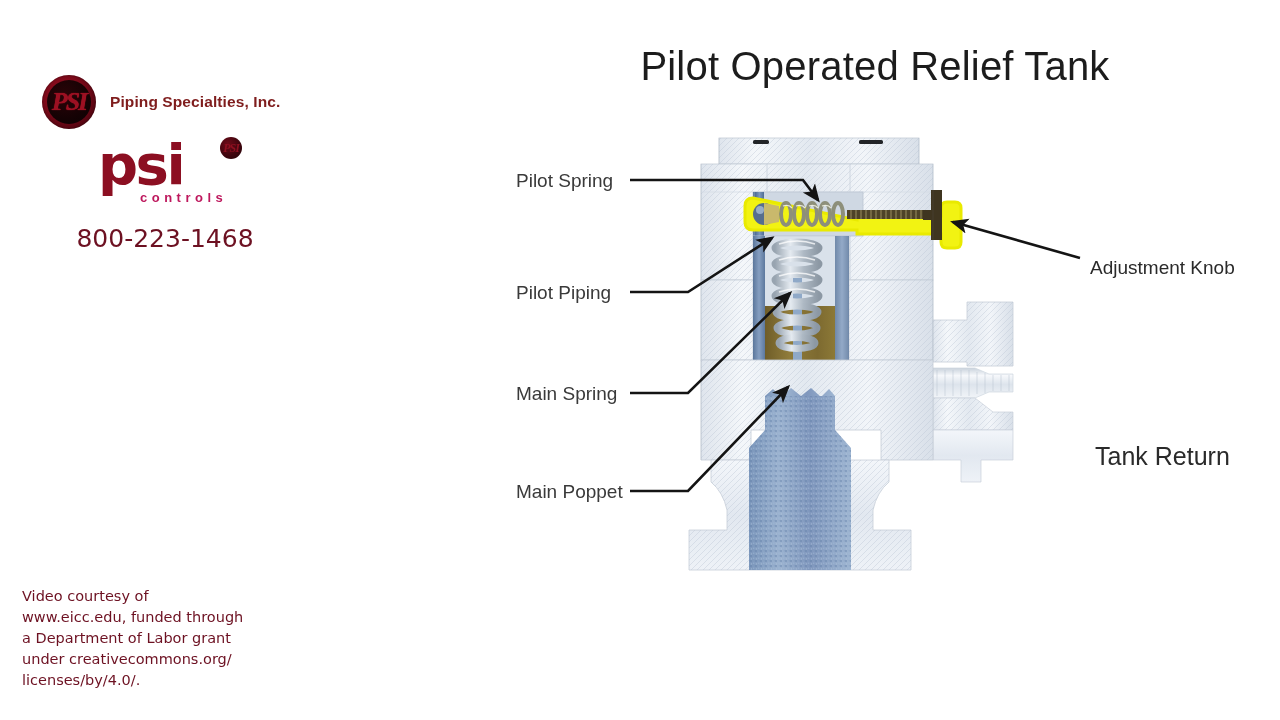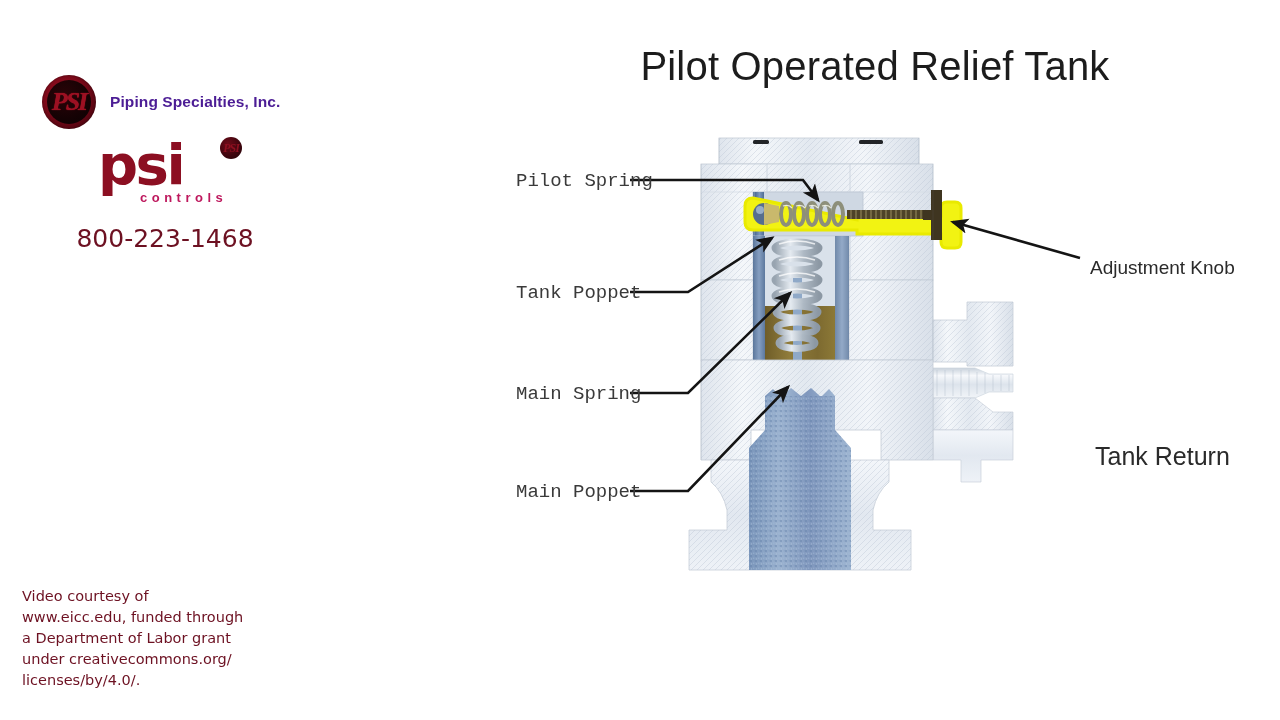--- a/index.html
+++ b/index.html
@@ -52,21 +52,21 @@
     font-style: italic;
     font-weight: bold;
     font-size: 26px;
     letter-spacing: -2px;
     color: #9c1022;
     text-shadow: 0 0 1px #c2182e;
   }
   #company-name {
     font-size: 15.5px;
     font-weight: bold;
-    color: #4c1d95;
+    color: #7f1d1d;
     white-space: nowrap;
     letter-spacing: .1px;
   }
 
   #controls-logo {
     position: absolute;
     left: 98px; top: 143px;
     width: 150px; height: 62px;
   }
   #controls-logo .psi-word {
@@ -166,21 +166,20 @@
     color: #2a2a2a;
     white-space: nowrap;
   }
 
   .left-label {
     position: absolute;
     font-size: 19px;
     color: #3a3a3a;
     white-space: nowrap;
     text-align: left;
-    font-family: Liberation Mono, monospace;
   }
   #lbl-pilot-spring { left: 46px;  top: 170px; }
   #lbl-pilot-poppet { left: 46px;  top: 282px; }
   #lbl-main-spring  { left: 46px;  top: 383px; }
   #lbl-main-poppet  { left: 46px;  top: 481px; }
 
   #leaders {
     position: absolute;
     left: 0; top: 0;
     width: 810px; height: 720px;
@@ -438,20 +437,20 @@
 
       <path d="M160,393 L218,393 L320,293" marker-end="url(#arw)"></path>
 
       <path d="M160,491 L218,491 L318,387" marker-end="url(#arw)"></path>
 
       <path d="M610,258 L483,222" marker-end="url(#arw)"></path>
     </g>
   </svg>
 
   <div class="left-label" id="lbl-pilot-spring">Pilot Spring</div>
-  <div class="left-label" id="lbl-pilot-poppet">Tank Poppet</div>
+  <div class="left-label" id="lbl-pilot-poppet">Pilot Piping</div>
   <div class="left-label" id="lbl-main-spring">Main Spring</div>
   <div class="left-label" id="lbl-main-poppet">Main Poppet</div>
 
   <div id="knob-label">Adjustment Knob</div>
   <div id="tank-return-label">Tank Return</div>
 
 </div>
 
 </body></html>

